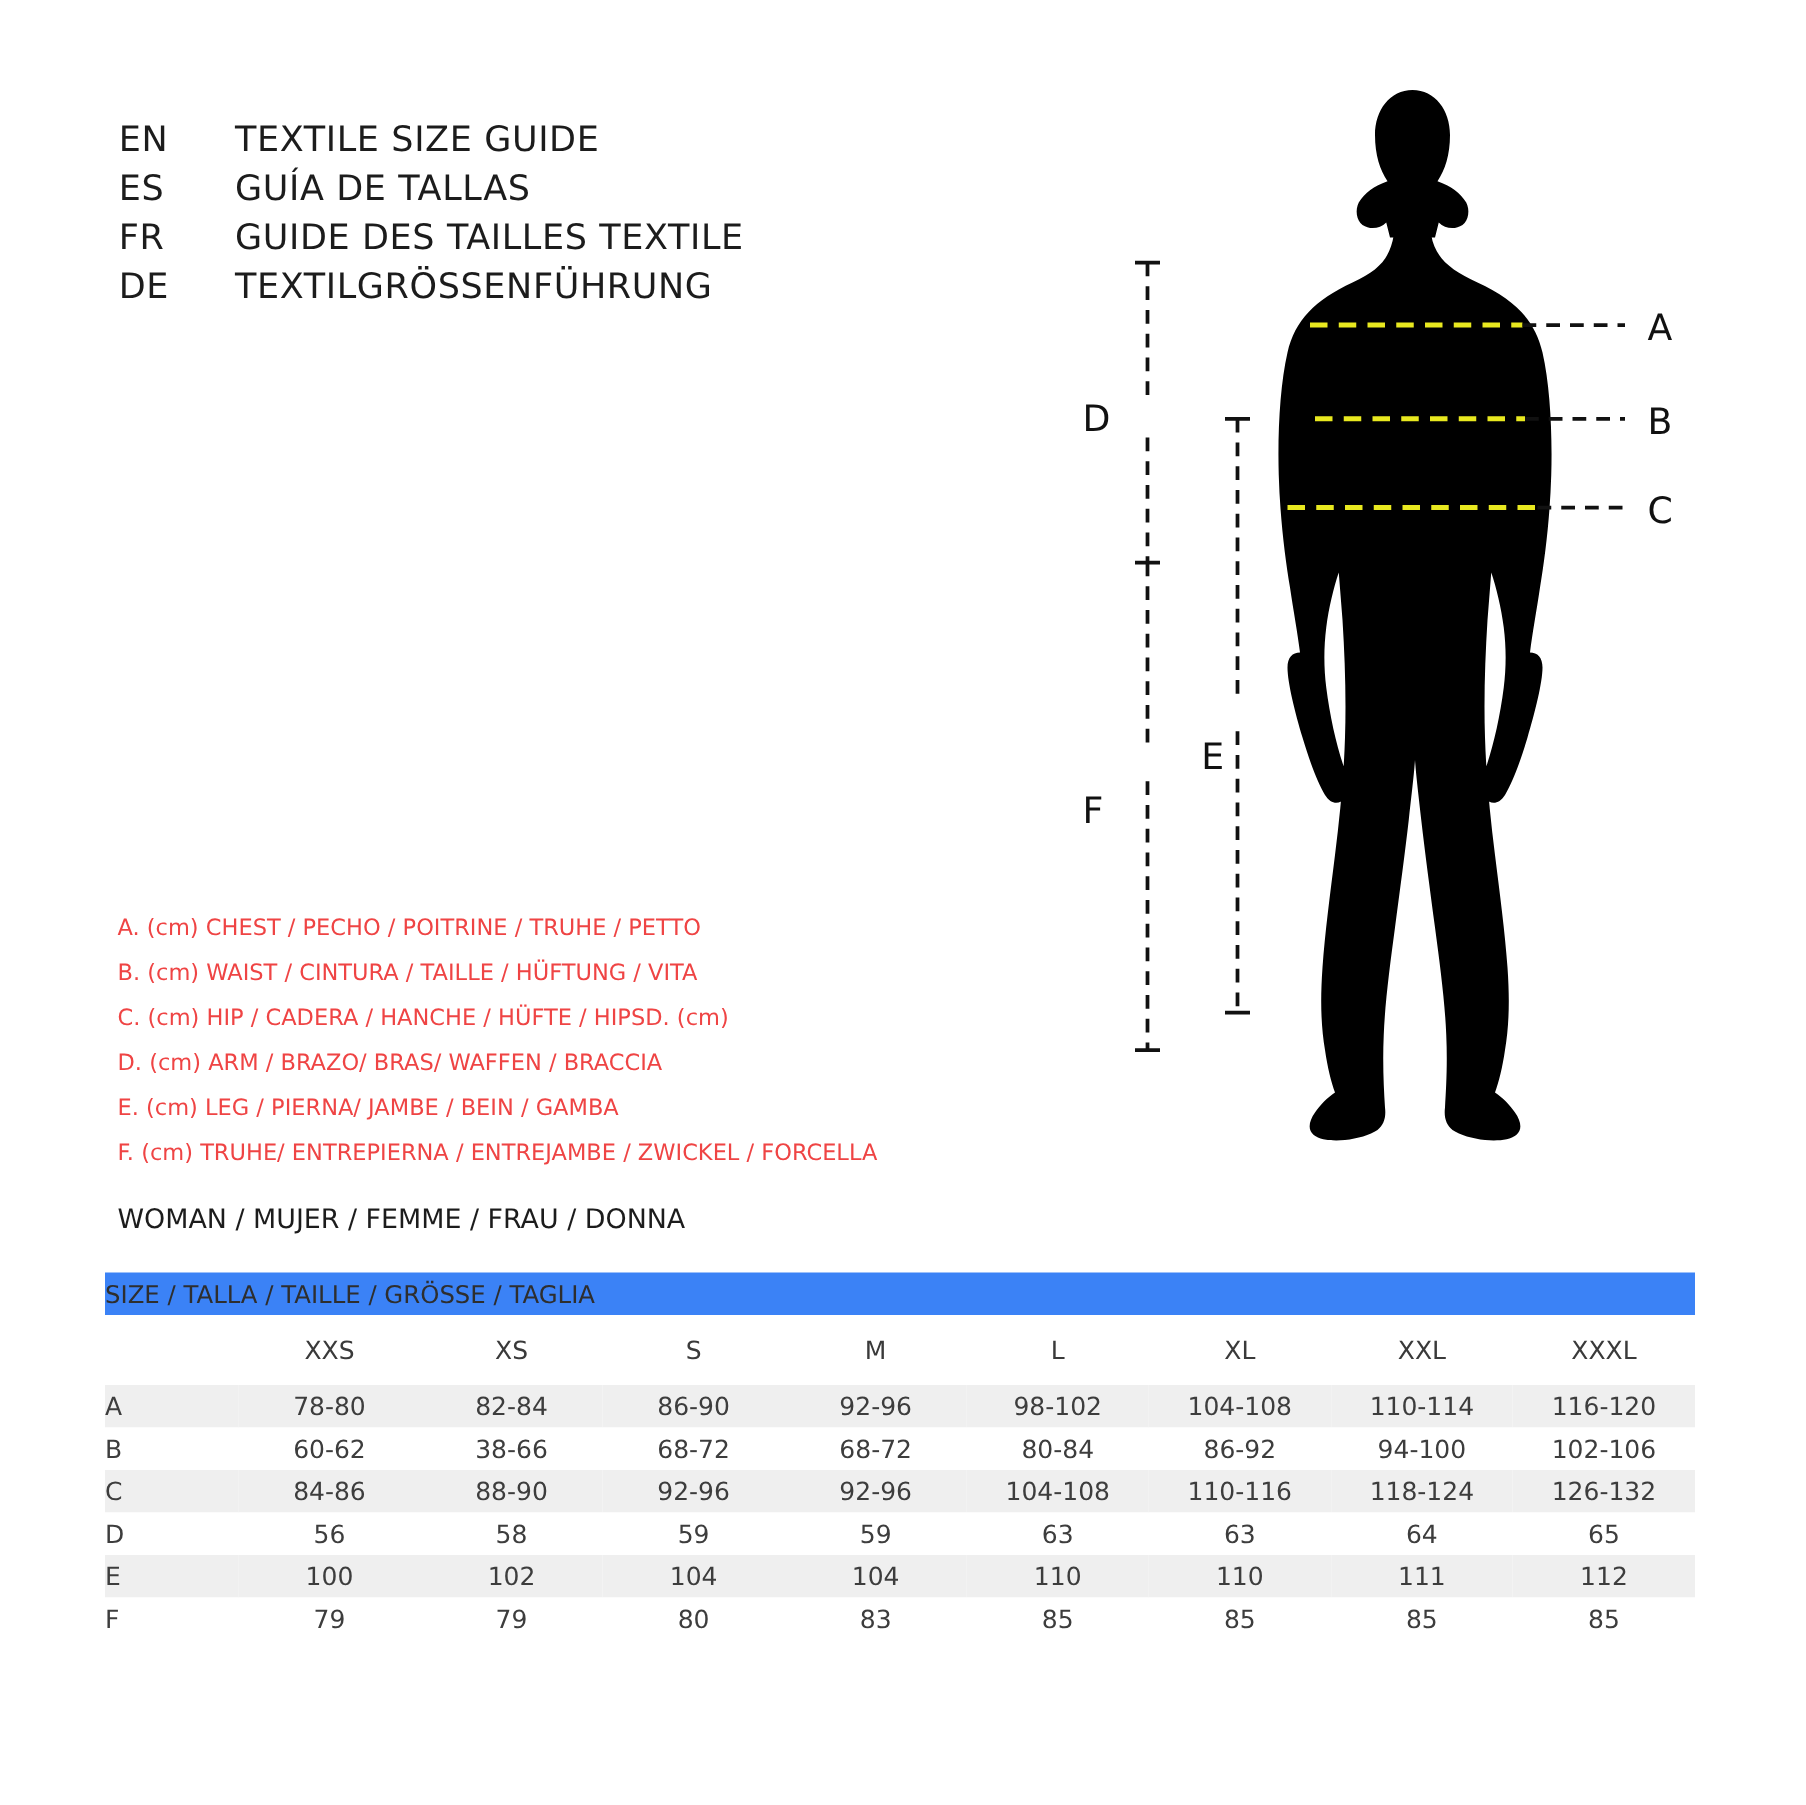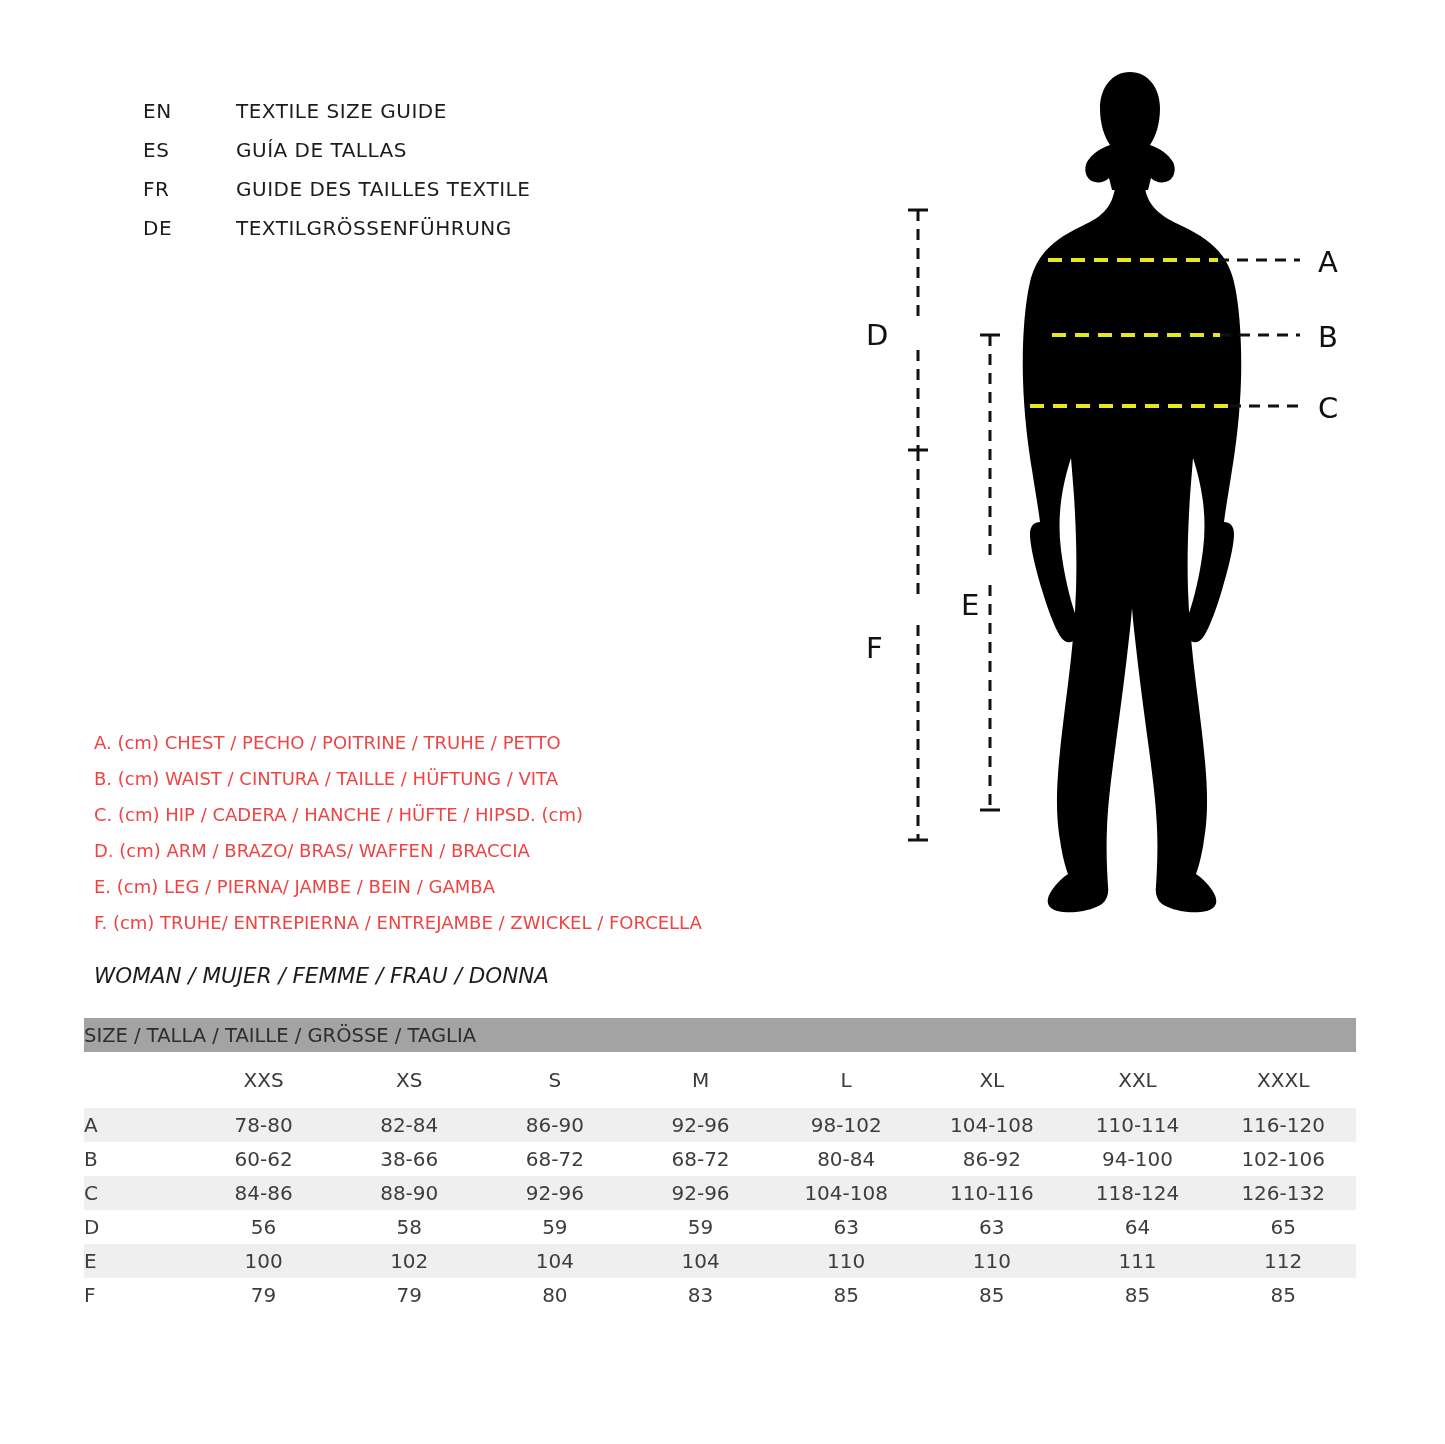--- a/index.html
+++ b/index.html
@@ -19,26 +19,25 @@
   
   #title-block {
     position: absolute;
     left: 95px;
     top: 92px;
     width: 620px;
   }
   .title-row {
     display: flex;
     align-items: baseline;
-    font-size: 20px;
+    font-size: 28px;
     letter-spacing: 0.5px;
     line-height: 39px;
     color: #1c1c1c;
     white-space: nowrap;
-    margin-left: 48px;
   }
   .title-lang {
     width: 93px;
     flex: 0 0 93px;
   }
   .title-text {
     flex: 1 1 auto;
   }
 
   
@@ -56,40 +55,39 @@
   }
 
   
   #gender-line {
     position: absolute;
     left: 94px;
     top: 963px;
     font-size: 21.5px;
     color: #1c1c1c;
     white-space: nowrap;
-    font-style: italic;
   }
 
   
   #size-table {
     position: absolute;
     left: 84px;
     top: 1018px;
     width: 1272px;
     border-collapse: collapse;
     font-size: 20px;
     color: #3d3d3d;
   }
   #size-table td, #size-table th {
     padding: 0;
     margin: 0;
     font-weight: normal;
   }
   .tbl-header-row td {
-    background: #a3a3a3;
+    background: #3b82f6;
     color: #2e2e2e;
     font-size: 19.5px;
     height: 34px;
     padding-left: 14px;
     text-align: left;
   }
   .tbl-cols-row td {
     height: 56px;
     text-align: center;
     font-size: 20px;

